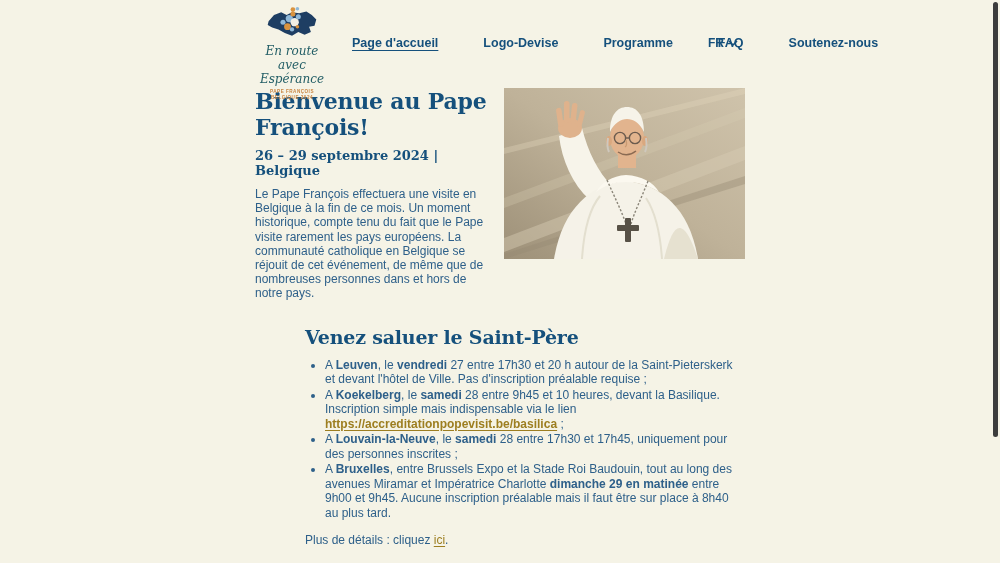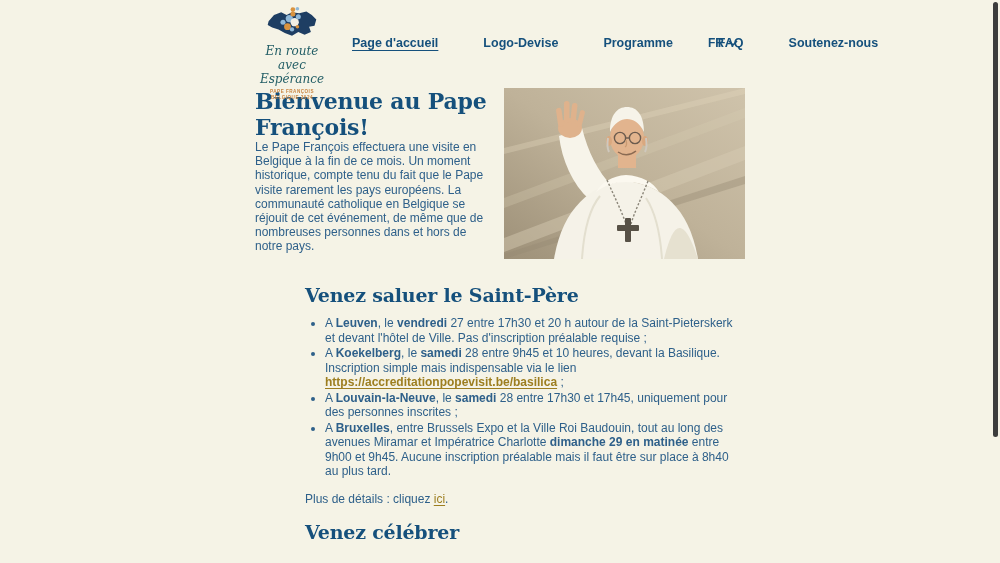--- a/index.html
+++ b/index.html
@@ -97,20 +97,21 @@
       </div>
     </header>
 
     <main>
       <section class="hero">
         <div class="hero-text">
           <h1>
             <span>Bienvenue au Pape</span>
             <span>François!</span>
           </h1>
+          <div class="date">26 – 29 septembre 2024 | Belgique</div>
           <p class="intro">Le Pape François effectuera une visite en Belgique à la fin de ce mois. Un moment historique, compte tenu du fait que le Pape visite rarement les pays européens. La communauté catholique en Belgique se réjouit de cet événement, de même que de nombreuses personnes dans et hors de notre pays.</p>
         </div>
 
         <div class="photo">
           <svg width="241" height="171" viewBox="0 0 241 171" aria-hidden="true">
             <defs>
               <linearGradient id="pg" x1="0" y1="1" x2="1" y2="0">
                 <stop offset="0" stop-color="#9d9078"></stop>
                 <stop offset="0.5" stop-color="#bfb299"></stop>
                 <stop offset="1" stop-color="#cfc3ab"></stop>
@@ -161,21 +162,21 @@
           </svg>
         </div>
       </section>
 
       <section class="section">
         <h2>Venez saluer le Saint-Père</h2>
         <ul>
           <li><span>A </span><span class="b">Leuven</span><span>, le </span><span class="b">vendredi</span><span> 27 entre 17h30 et 20 h autour de la Saint-Pieterskerk et devant l'hôtel de Ville. Pas d'inscription préalable requise ;</span></li>
           <li><span>A </span><span class="b">Koekelberg</span><span>, le </span><span class="b">samedi</span><span> 28 entre 9h45 et 10 heures, devant la Basilique. Inscription simple mais indispensable via le lien </span><a href="#" class="ilink b">https://accreditationpopevisit.be/basilica</a><span> ;</span></li>
           <li><span>A </span><span class="b">Louvain-la-Neuve</span><span>, le </span><span class="b">samedi</span><span> 28 entre 17h30 et 17h45, uniquement pour des personnes inscrites ;</span></li>
-          <li><span>A </span><span class="b">Bruxelles</span><span>, entre Brussels Expo et la Ville Roi Baudouin, tout au long des avenues Miramar et Impératrice Charlotte </span><span class="b">dimanche 29 en matinée</span><span> entre 9h00 et 9h45. Aucune inscription préalable mais il faut être sur place à 8h40 au plus tard.</span></li>
+          <li><span>A </span><span class="b">Bruxelles</span><span>, entre Brussels Expo et la Stade Roi Baudouin, tout au long des avenues Miramar et Impératrice Charlotte </span><span class="b">dimanche 29 en matinée</span><span> entre 9h00 et 9h45. Aucune inscription préalable mais il faut être sur place à 8h40 au plus tard.</span></li>
         </ul>
         <p class="more"><span>Plus de détails : cliquez </span><a href="#" class="ilink">ici</a><span>.</span></p>
 
         <h2 class="tight">Venez célébrer</h2>
 
       </section>
     </main>
   </div>
 
   <div class="scrollbar-thumb"></div>

